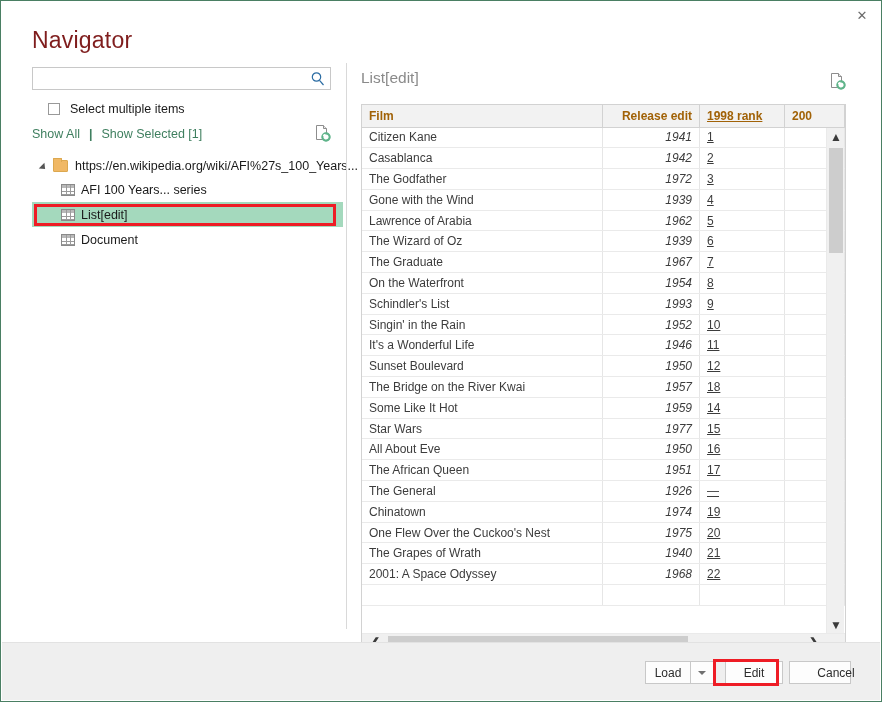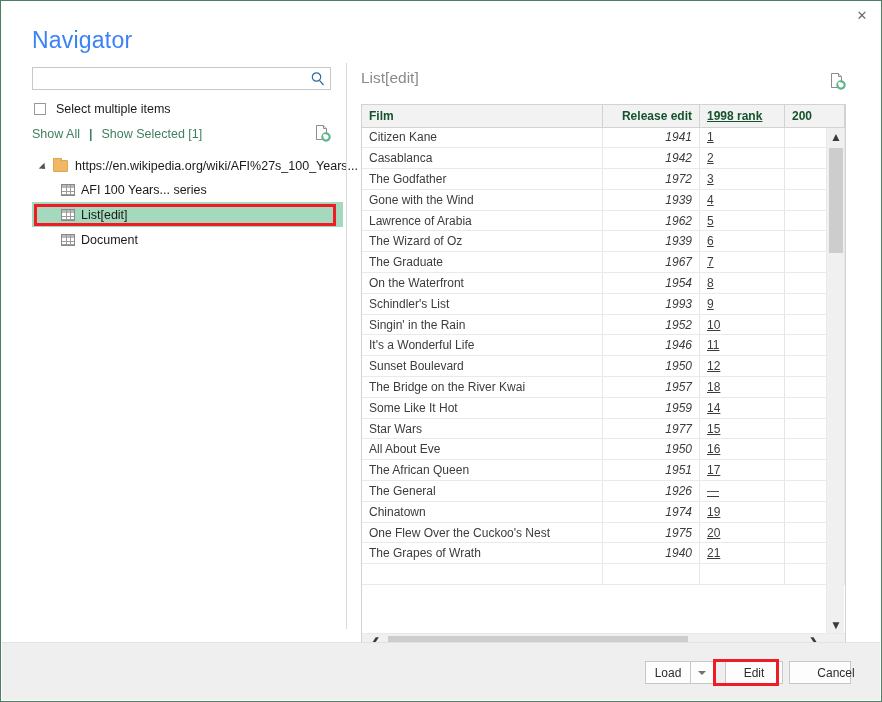--- a/index.html
+++ b/index.html
@@ -33,21 +33,21 @@
     background: transparent;
     border: none;
     font-family: "Liberation Sans", sans-serif;
   }
 
   
   #title {
     position: absolute;
     left: 31px; top: 26px;
     font-size: 23px;
-    color: #3b82f6;
+    color: #7f1d1d;
     letter-spacing: .2px;
     font-weight: 400;
   }
 
   
   #left-panel {
     position: absolute;
     left: 31px; top: 66px;
     width: 311px; height: 562px;
   }
@@ -71,21 +71,21 @@
   #search-icon {
     position: absolute;
     right: 4px; top: 3px;
     width: 16px; height: 16px;
     color: #2b6ca3;
     cursor: pointer;
   }
 
   #select-multiple-row {
     position: absolute;
-    left: 2px; top: 35px;
+    left: 16px; top: 35px;
     display: flex; align-items: center;
     font-size: 12.5px;
     color: #1a1a1a;
   }
   .cbox {
     width: 12px; height: 12px;
     border: 1px solid #999;
     background: #fff;
     display: inline-block;
     margin-right: 10px;
@@ -265,21 +265,21 @@
   }
   thead th {
     background: #f2f2f2;
     border-bottom: 1px solid #d2d2d2;
     border-right: 1px solid #d2d2d2;
     height: 22px;
     font-weight: bold;
     text-align: left;
     padding: 0 7px;
     font-size: 12px;
-    color: #14532d;
+    color: #a16207;
     white-space: nowrap;
     overflow: hidden;
   }
   tbody td {
     border-bottom: 1px solid #eaeaea;
     border-right: 1px solid #e6e6e6;
     height: 20.8px;
     padding: 0 7px;
     white-space: nowrap;
     overflow: hidden;
@@ -602,20 +602,26 @@
               <td class="c-rank98">20</td>
               <td class="c-rank07"></td>
             </tr>
             <tr>
               <td class="c-film">The Grapes of Wrath</td>
               <td class="c-year">1940</td>
               <td class="c-rank98">21</td>
               <td class="c-rank07"></td>
             </tr>
             <tr>
+              <td class="c-film">2001: A Space Odyssey</td>
+              <td class="c-year">1968</td>
+              <td class="c-rank98">22</td>
+              <td class="c-rank07"></td>
+            </tr>
+            <tr>
               <td class="c-film"></td>
               <td class="c-year"></td>
               <td class="c-rank98"></td>
               <td class="c-rank07"></td>
             </tr>
           </tbody>
       </table>
 
       <div id="vscroll">
         <span class="arrow-up">▲</span>

